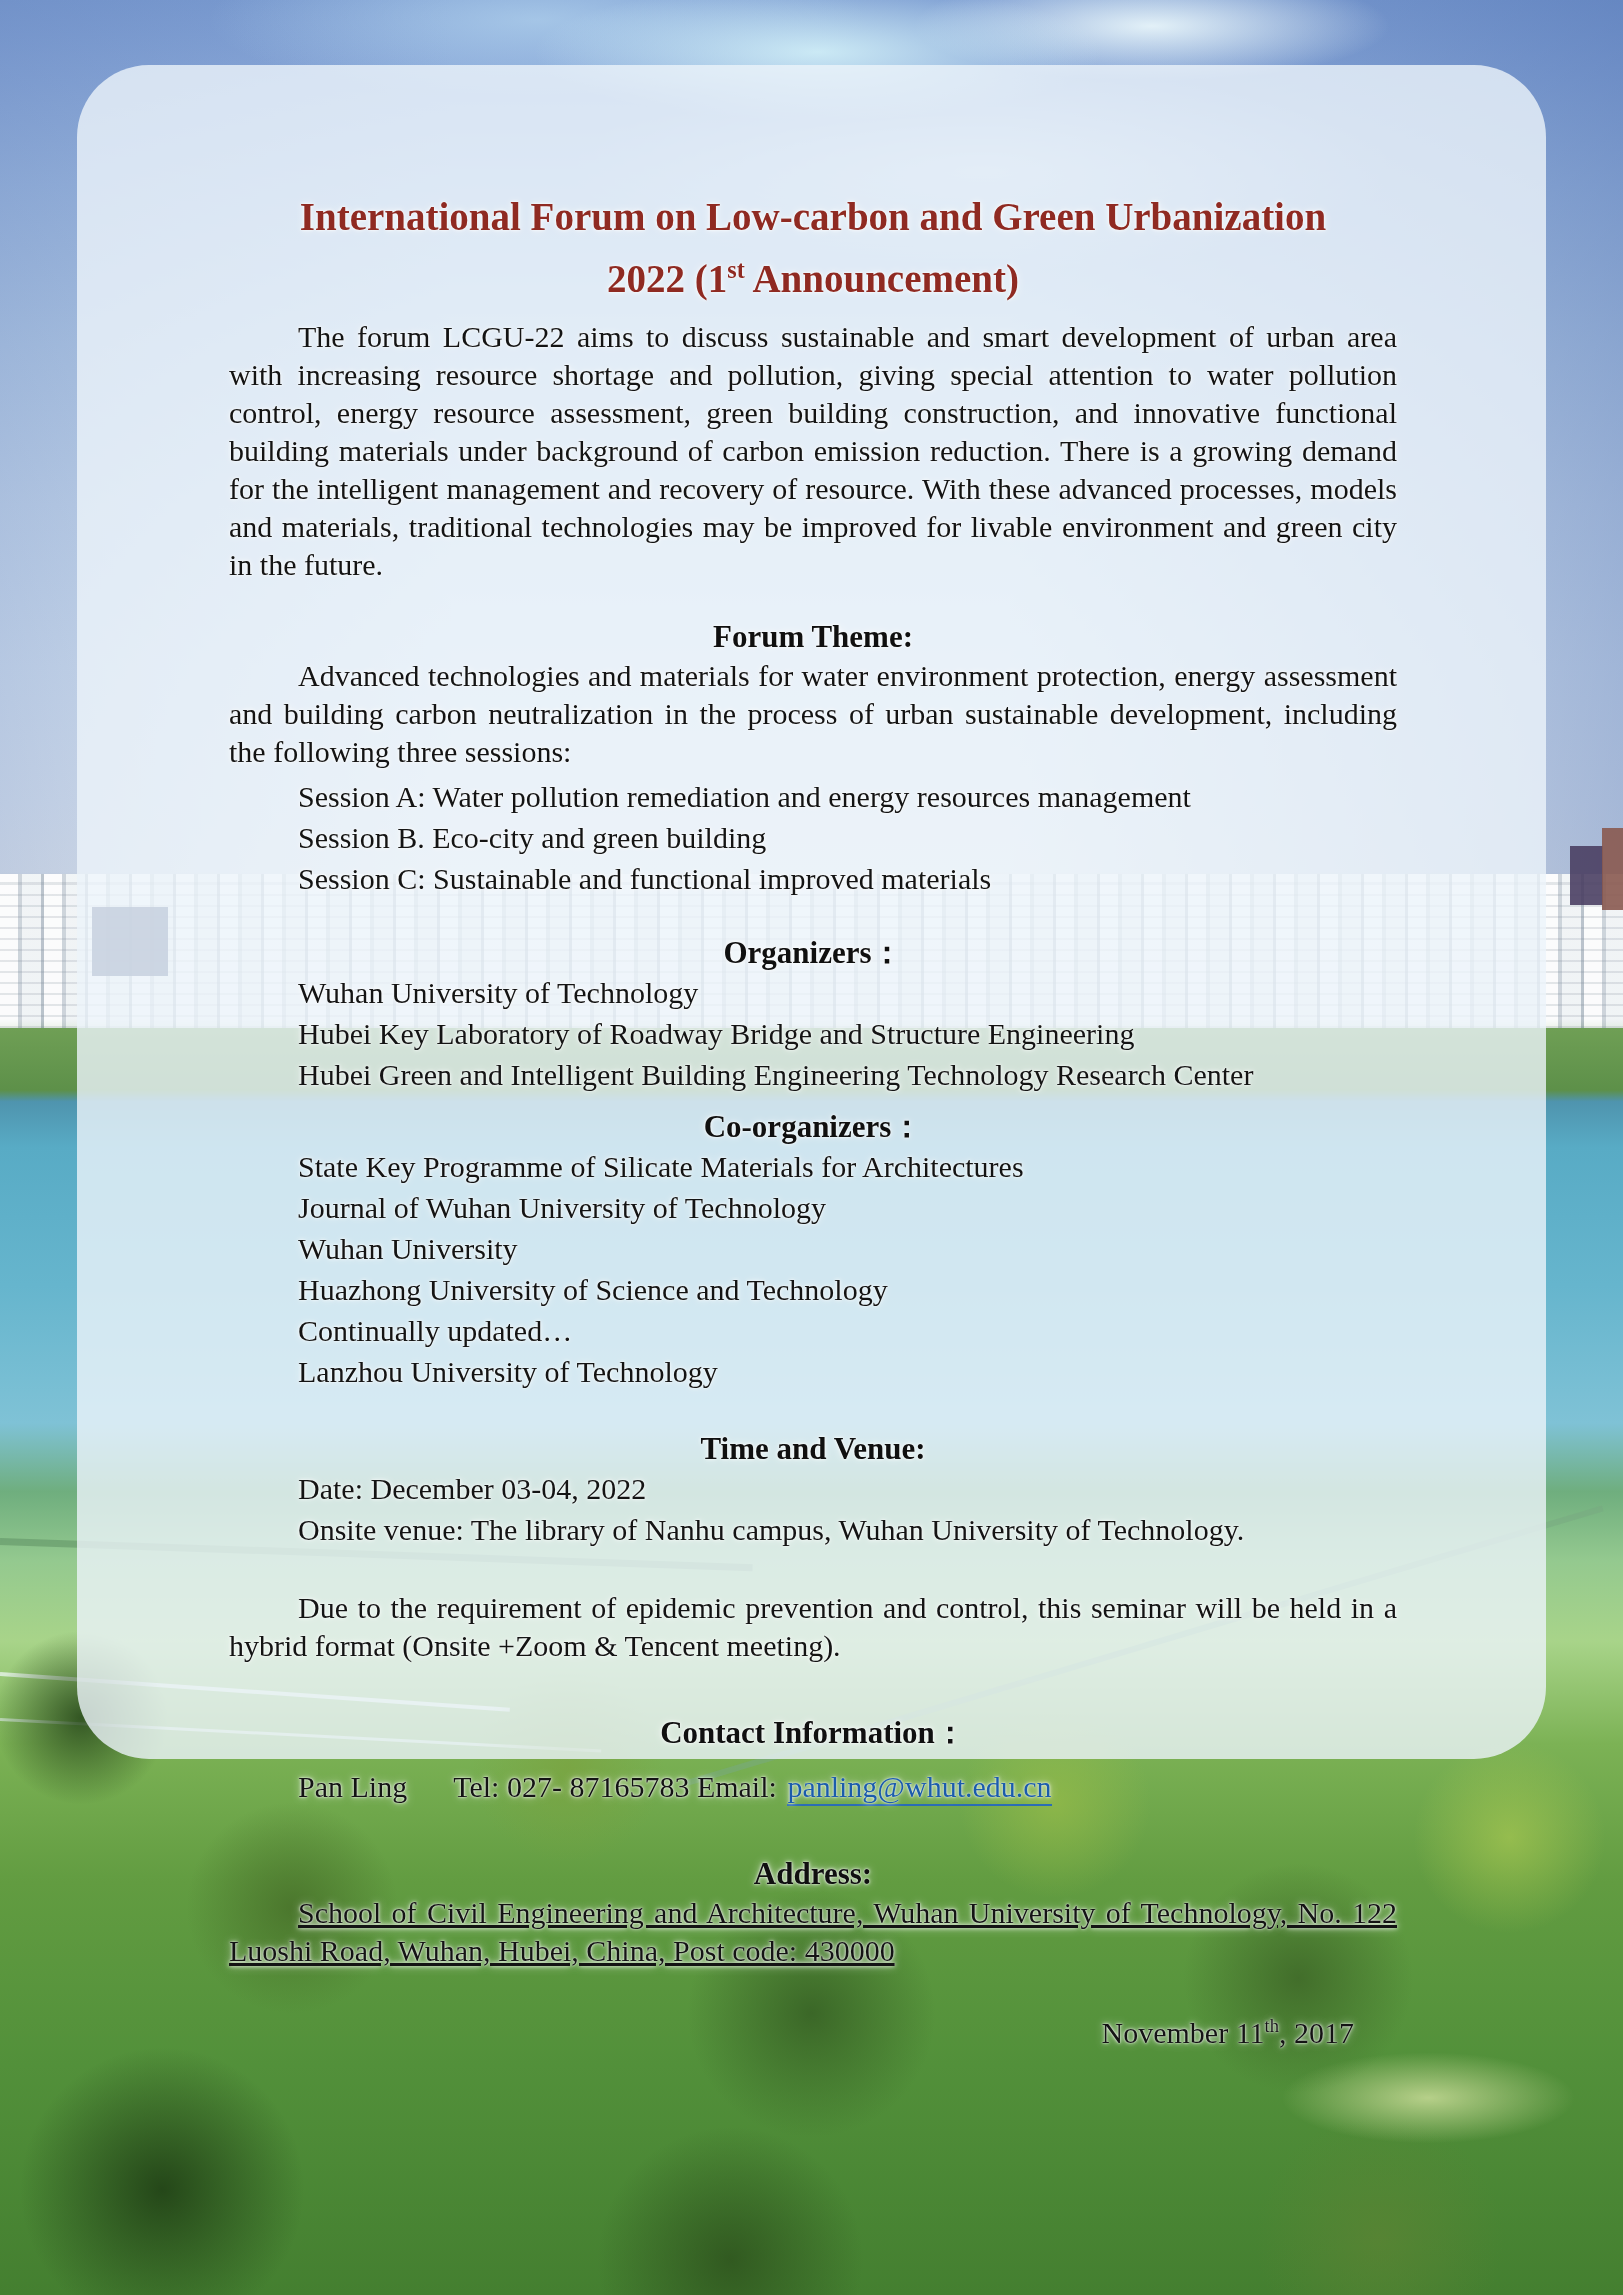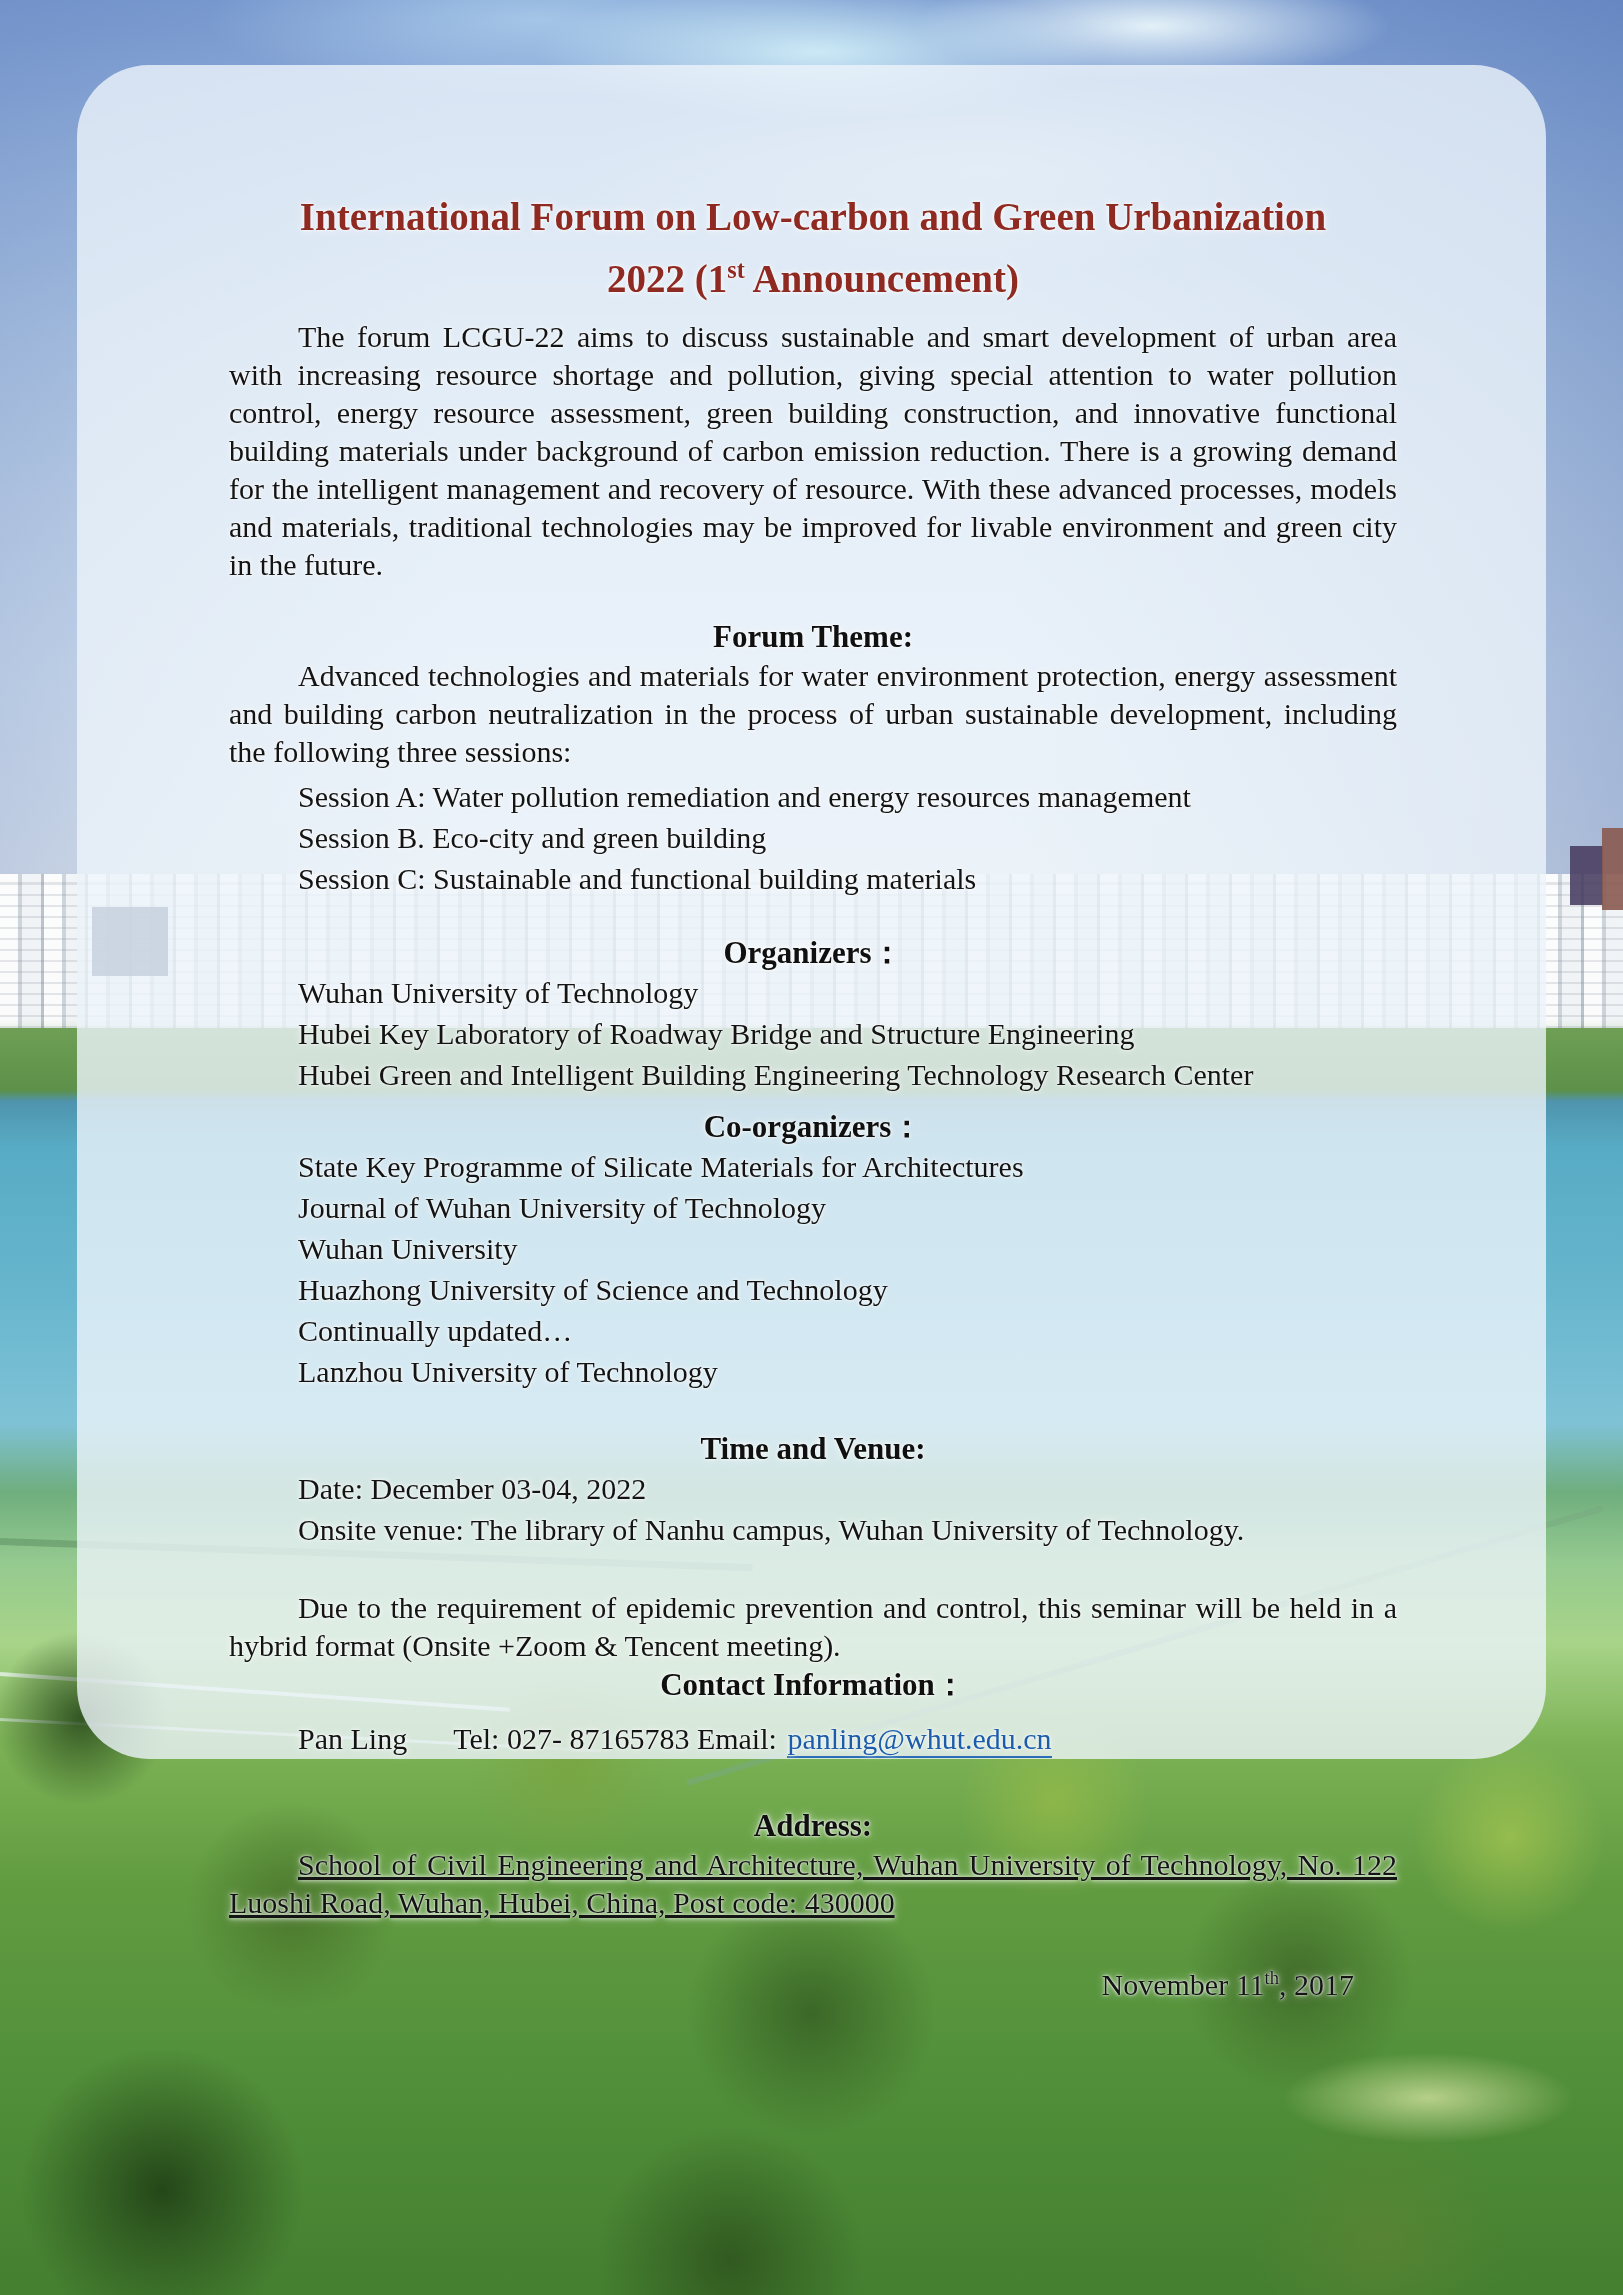--- a/index.html
+++ b/index.html
@@ -72,21 +72,21 @@
   .indent{text-indent:69px;}
   h2{margin:0;font-size:31px;line-height:39px;font-weight:bold;color:#101010;text-align:center;}
   .list-item{font-size:30px;line-height:41px;padding-left:69px;}
   .mt-theme{margin-top:33px;}
   .mt-theme-body{margin-top:1.3px;}
   .mt-sessions{margin-top:5.2px;}
   .mt-org{margin-top:34px;}
   .mt-coorg{margin-top:11.8px;}
   .mt-time{margin-top:37px;}
   .mt-note{margin-top:39px;}
-  .mt-contact{}
+  .mt-contact{margin-top:48px;}
   .mt-contact-line{margin-top:14px;}
   .mt-address{margin-top:47px;}
   .mt-addr-text{margin-top:1.3px;text-decoration:underline;}
   .signature{margin-top:42px;text-align:right;padding-right:43px;
     font-size:30px;line-height:41px;}
   .tab{display:inline-block;width:46px;}
   a.email{color:#1b5cab;text-decoration:none;border-bottom:2.6px solid #2a6cb5;
     padding-bottom:0.7px;margin-left:10.5px;}
 </style>
 </head>
@@ -112,21 +112,21 @@
 
     <h1 class="title"><span>International Forum on Low-carbon and Green Urbanization</span><br><span>2022 (1</span><sup>st</sup><span> Announcement)</span></h1>
 
     <p class="para indent">The forum LCGU-22 aims to discuss sustainable and smart development of urban area with increasing resource shortage and pollution, giving special attention to water pollution control, energy resource assessment, green building construction, and innovative functional building materials under background of carbon emission reduction. There is a growing demand for the intelligent management and recovery of resource. With these advanced processes, models and materials, traditional technologies may be improved for livable environment and green city in the future.</p>
 
     <h2 class="mt-theme">Forum Theme:</h2>
     <p class="para indent mt-theme-body">Advanced technologies and materials for water environment protection, energy assessment and building carbon neutralization in the process of urban sustainable development, including the following three sessions:</p>
     <div class="mt-sessions">
       <div class="list-item">Session A: Water pollution remediation and energy resources management</div>
       <div class="list-item">Session B. Eco-city and green building</div>
-      <div class="list-item">Session C: Sustainable and functional building materials</div>
+      <div class="list-item">Session C: Sustainable and functional improved materials</div>
     </div>
 
     <h2 class="mt-org">Organizers：</h2>
     <div>
       <div class="list-item">Wuhan University of Technology</div>
       <div class="list-item">Hubei Key Laboratory of Roadway Bridge and Structure Engineering</div>
       <div class="list-item">Hubei Green and Intelligent Building Engineering Technology Research Center</div>
     </div>
 
     <h2 class="mt-coorg">Co-organizers：</h2>

